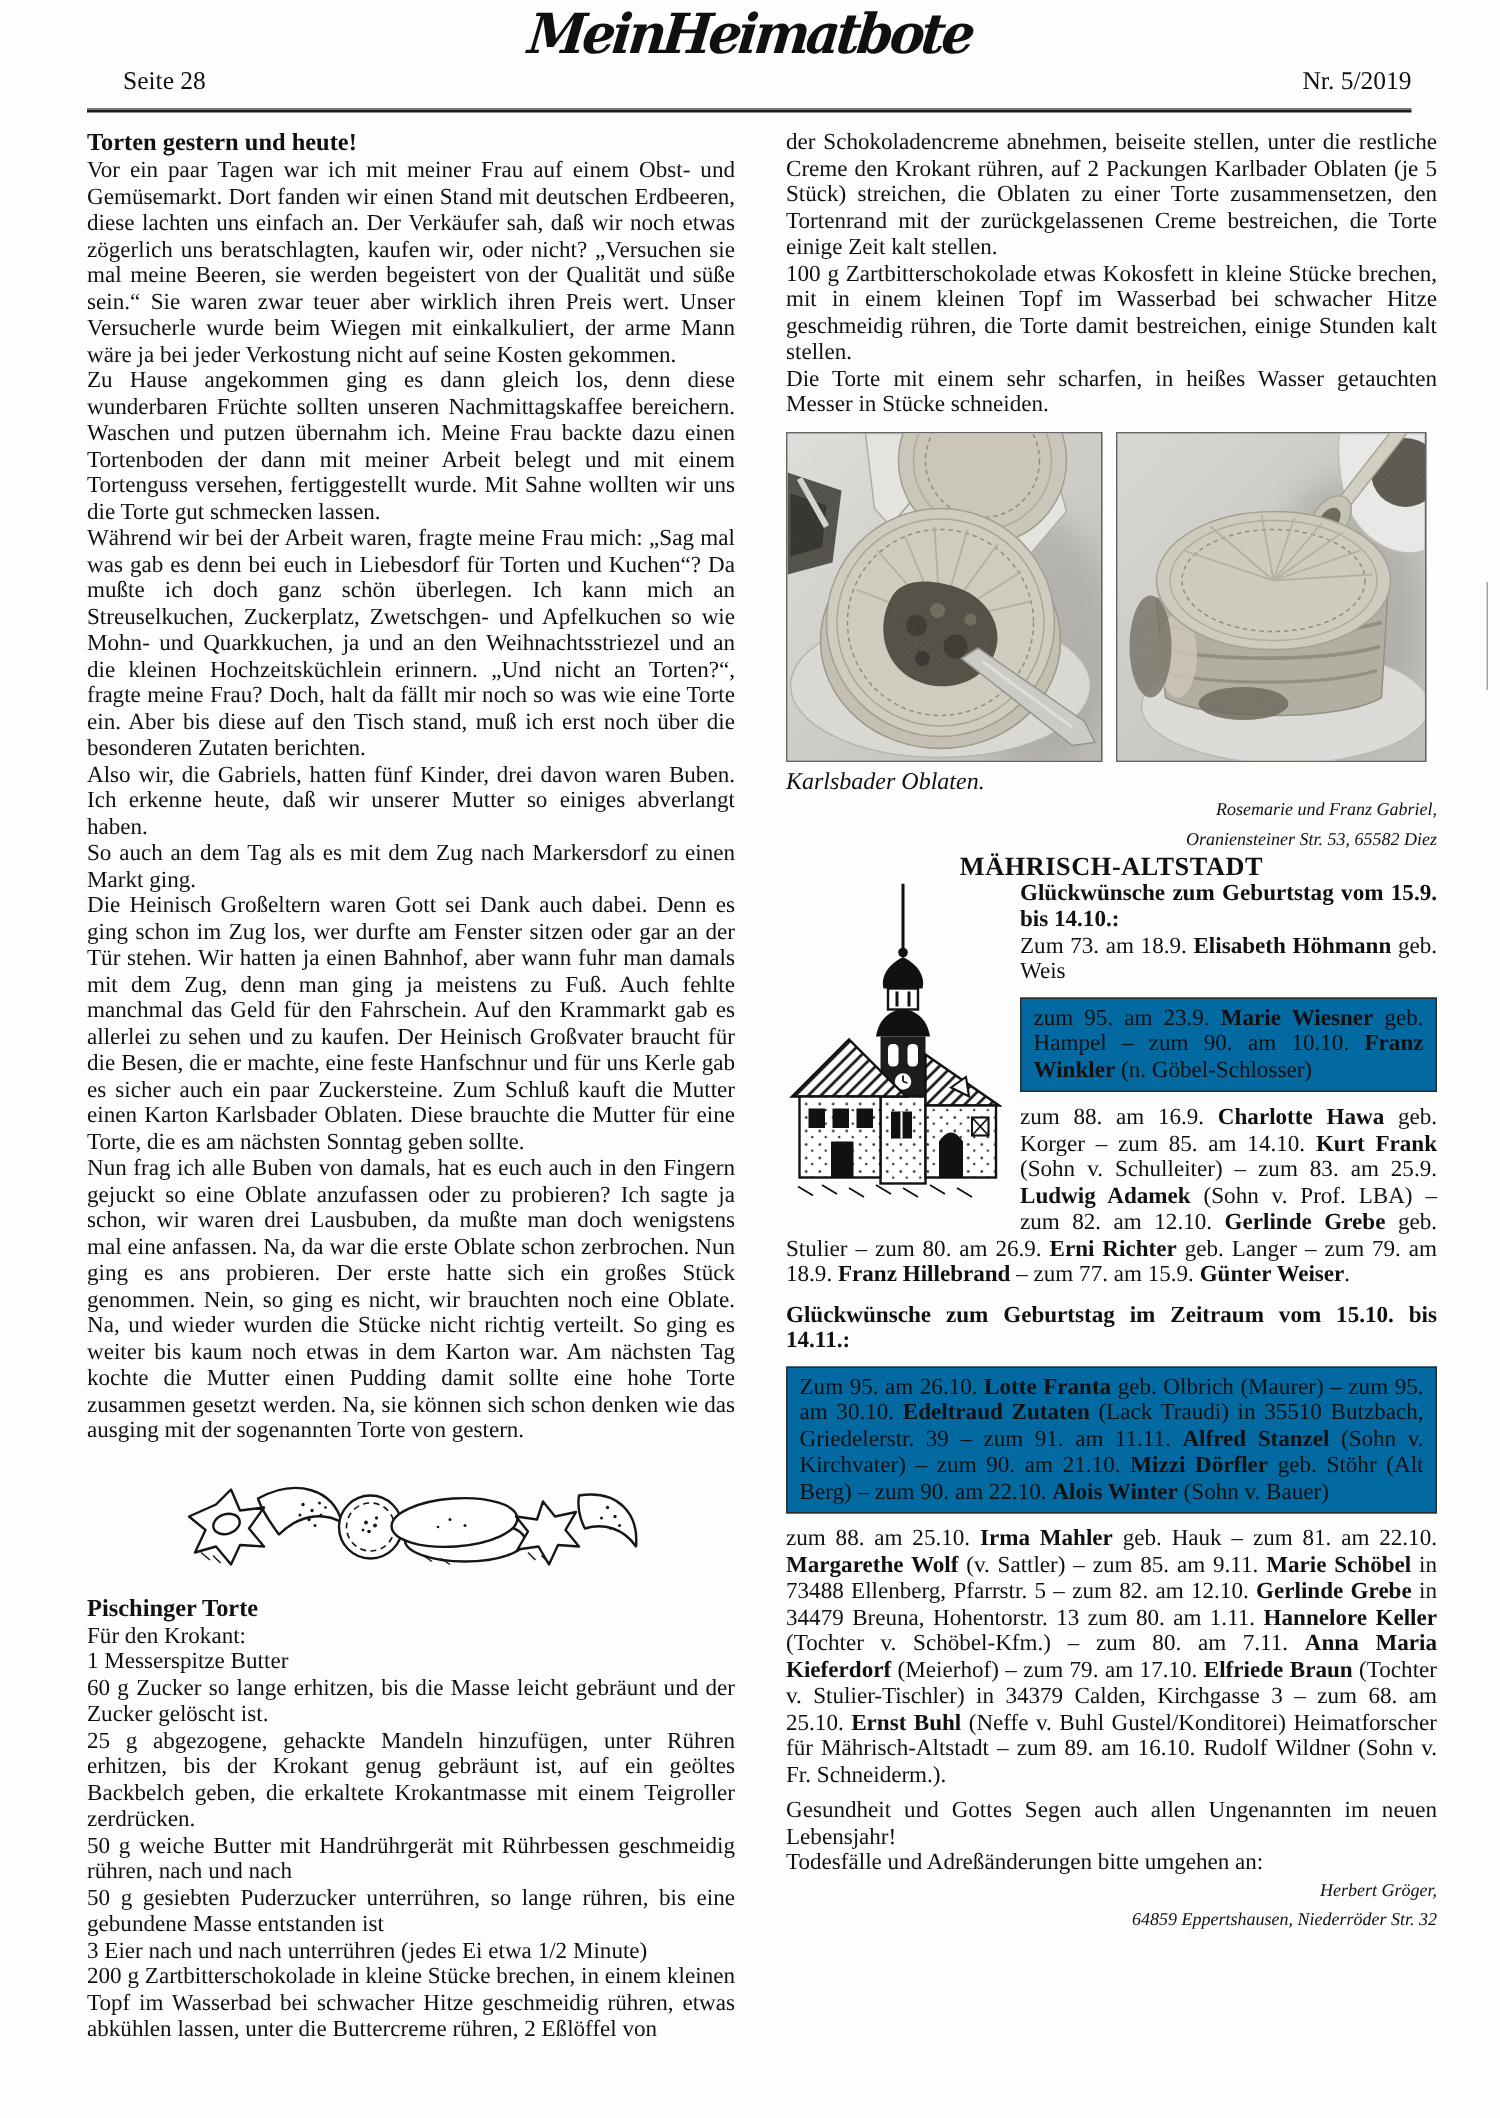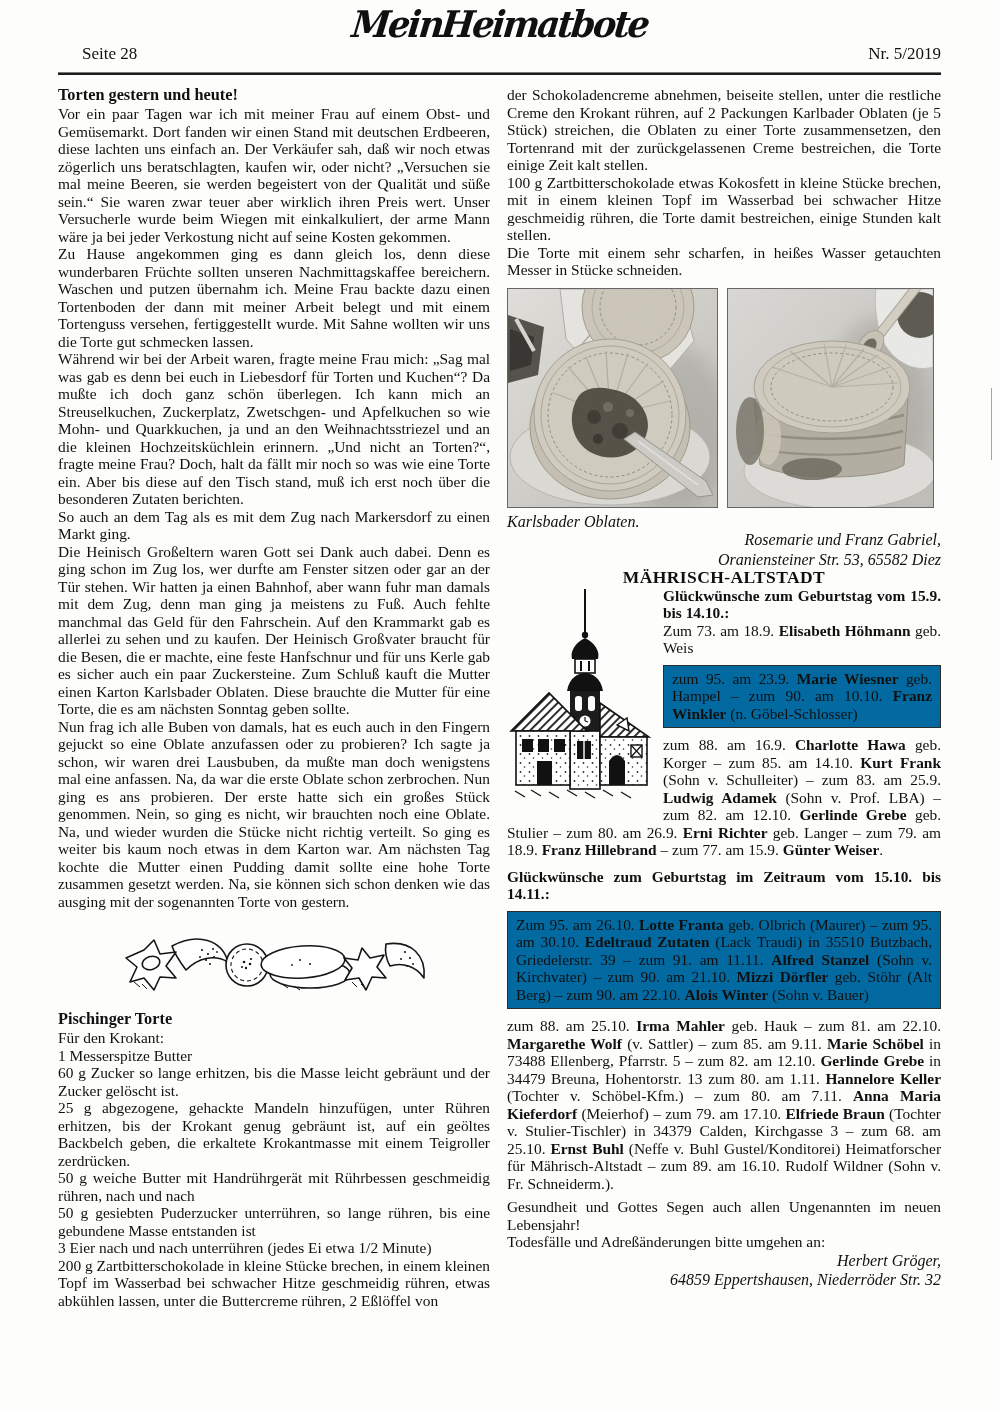--- a/index.html
+++ b/index.html
@@ -9,35 +9,35 @@
   .hdr{position:absolute;top:0;left:58px;right:59px;height:74px;}
   .hdr .pg{position:absolute;left:0;bottom:10px;font-size:17px;margin-left:24px;}
   .hdr .iss{position:absolute;right:0;bottom:10px;font-size:17px;}
   .hdr .masthead{position:absolute;left:50%;top:3px;
       font-family:"DejaVu Serif",serif;font-weight:900;font-style:italic;
       font-size:35px;letter-spacing:-2.5px;white-space:nowrap;
       transform:translateX(-50%) skewX(-6deg) scaleY(1.05);}
   .rule{position:absolute;top:72px;left:58px;right:59px;height:3px;
         background:linear-gradient(#777 0 35%,#1c1c1c 35% 100%);}
   
-  .columns{position:absolute;top:86px;left:58px;right:59px;display:flex;gap:17px;}
+  .columns{position:absolute;top:86px;left:58px;right:59px;display:flex;gap:34px;}
   .col{font-size:15.4px;line-height:17.5px;text-align:justify;}
   .col-l{width:432px;flex:0 0 432px;}
   .col-r{width:434px;flex:0 0 434px;}
   .col p{margin:0;}
   h2,h3{font-size:16.3px;margin:0;line-height:18px;}
   .story-title{margin-bottom:1px;}
   
   .cookies{width:320px;margin:12px auto 8px;display:block;}
   .recipe-title{margin:2px 0 1px;}
   
   .photos{display:flex;gap:9px;margin:9px 0 4px;}
   .photo{border:1.5px solid #666;background:#ccc;flex:0 0 auto;line-height:0;}
   .caption{font-style:italic;text-align:left !important;font-size:16px;margin-top:5px !important;}
-  .credit{font-style:italic;text-align:right !important;font-size:16px;line-height:19.5px;}
+  .credit{font-style:italic;text-align:right !important;font-size:12px;line-height:19.5px;}
   .section-title{text-align:center;font-weight:bold;font-size:17.5px;letter-spacing:.4px;
                  margin:24px 0 15px;}
   .wish-wrap{overflow:visible;}
   .church{float:left;width:142px;height:218px;margin:2px 12px 2px 2px;}
   .bold-head{font-weight:bold;}
   .graybox{display:flow-root;border:1.6px solid #2d2d2d;background:#0369a1;
            padding:4px 8px 5px;margin:8px 0;}
   .h2gap{margin-top:9px !important;}
   .mt6{margin-top:6px !important;}
   .clear{clear:both;}
@@ -59,20 +59,21 @@
 
   <div class="columns">
 
     <div class="col col-l">
       <h2 class="story-title">Torten gestern und heute!</h2>
       <div>
 
       <p>Vor ein paar Tagen war ich mit meiner Frau auf einem Obst- und Gemüsemarkt. Dort fanden wir einen Stand mit deutschen Erdbeeren, diese lachten uns einfach an. Der Verkäufer sah, daß wir noch etwas zögerlich uns beratschlagten, kaufen wir, oder nicht? „Versuchen sie mal meine Beeren, sie werden begeistert von der Qualität und süße sein.“ Sie waren zwar teuer aber wirklich ihren Preis wert. Unser Versucherle wurde beim Wiegen mit einkalkuliert, der arme Mann wäre ja bei jeder Verkostung nicht auf seine Kosten gekommen.</p>
           <p>Zu Hause angekommen ging es dann gleich los, denn diese wunderbaren Früchte sollten unseren Nachmittagskaffee bereichern. Waschen und putzen übernahm ich. Meine Frau backte dazu einen Tortenboden der dann mit meiner Arbeit belegt und mit einem Tortenguss versehen, fertiggestellt wurde. Mit Sahne wollten wir uns die Torte gut schmecken lassen.</p>
           <p>Während wir bei der Arbeit waren, fragte meine Frau mich: „Sag mal was gab es denn bei euch in Liebesdorf für Torten und Kuchen“? Da mußte ich doch ganz schön überlegen. Ich kann mich an Streuselkuchen, Zuckerplatz, Zwetschgen- und Apfelkuchen so wie Mohn- und Quarkkuchen, ja und an den Weihnachtsstriezel und an die kleinen Hochzeitsküchlein erinnern. „Und nicht an Torten?“, fragte meine Frau? Doch, halt da fällt mir noch so was wie eine Torte ein. Aber bis diese auf den Tisch stand, muß ich erst noch über die besonderen Zutaten berichten.</p>
+          <p>Also wir, die Gabriels, hatten fünf Kinder, drei davon waren Buben. Ich erkenne heute, daß wir unserer Mutter so einiges abverlangt haben.</p>
           <p>So auch an dem Tag als es mit dem Zug nach Markersdorf zu einen Markt ging.</p>
           <p>Die Heinisch Großeltern waren Gott sei Dank auch dabei. Denn es ging schon im Zug los, wer durfte am Fenster sitzen oder gar an der Tür stehen. Wir hatten ja einen Bahnhof, aber wann fuhr man damals mit dem Zug, denn man ging ja meistens zu Fuß. Auch fehlte manchmal das Geld für den Fahrschein. Auf den Krammarkt gab es allerlei zu sehen und zu kaufen. Der Heinisch Großvater braucht für die Besen, die er machte, eine feste Hanfschnur und für uns Kerle gab es sicher auch ein paar Zuckersteine. Zum Schluß kauft die Mutter einen Karton Karlsbader Oblaten. Diese brauchte die Mutter für eine Torte, die es am nächsten Sonntag geben sollte.</p>
           <p>Nun frag ich alle Buben von damals, hat es euch auch in den Fingern gejuckt so eine Oblate anzufassen oder zu probieren? Ich sagte ja schon, wir waren drei Lausbuben, da mußte man doch wenigstens mal eine anfassen. Na, da war die erste Oblate schon zerbrochen. Nun ging es ans probieren. Der erste hatte sich ein großes Stück genommen. Nein, so ging es nicht, wir brauchten noch eine Oblate. Na, und wieder wurden die Stücke nicht richtig verteilt. So ging es weiter bis kaum noch etwas in dem Karton war. Am nächsten Tag kochte die Mutter einen Pudding damit sollte eine hohe Torte zusammen gesetzt werden. Na, sie können sich schon denken wie das ausging mit der sogenannten Torte von gestern.</p>
         </div>
 
       <svg class="cookies" viewBox="0 0 320 80" aria-hidden="true">
         <g fill="#fff" stroke="#161616" stroke-width="1.6" stroke-linejoin="round">
 
           <path d="M58,24 C84,10 108,18 114,40 C100,32 84,36 72,48 C66,40 60,30 58,24 Z"></path>
 

